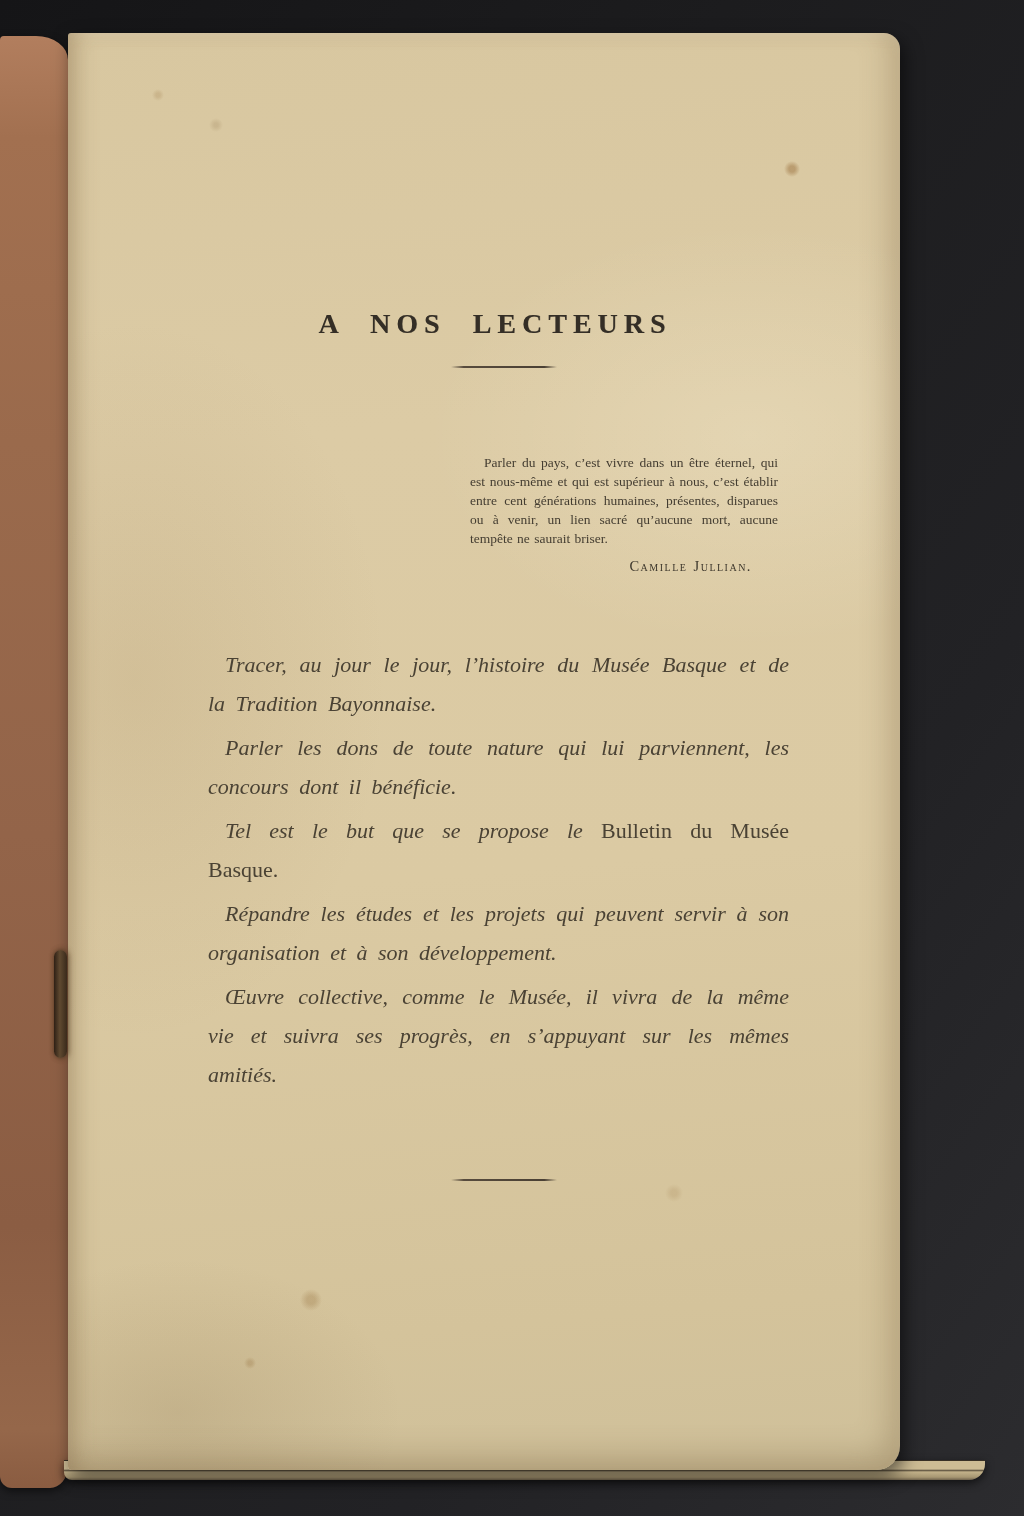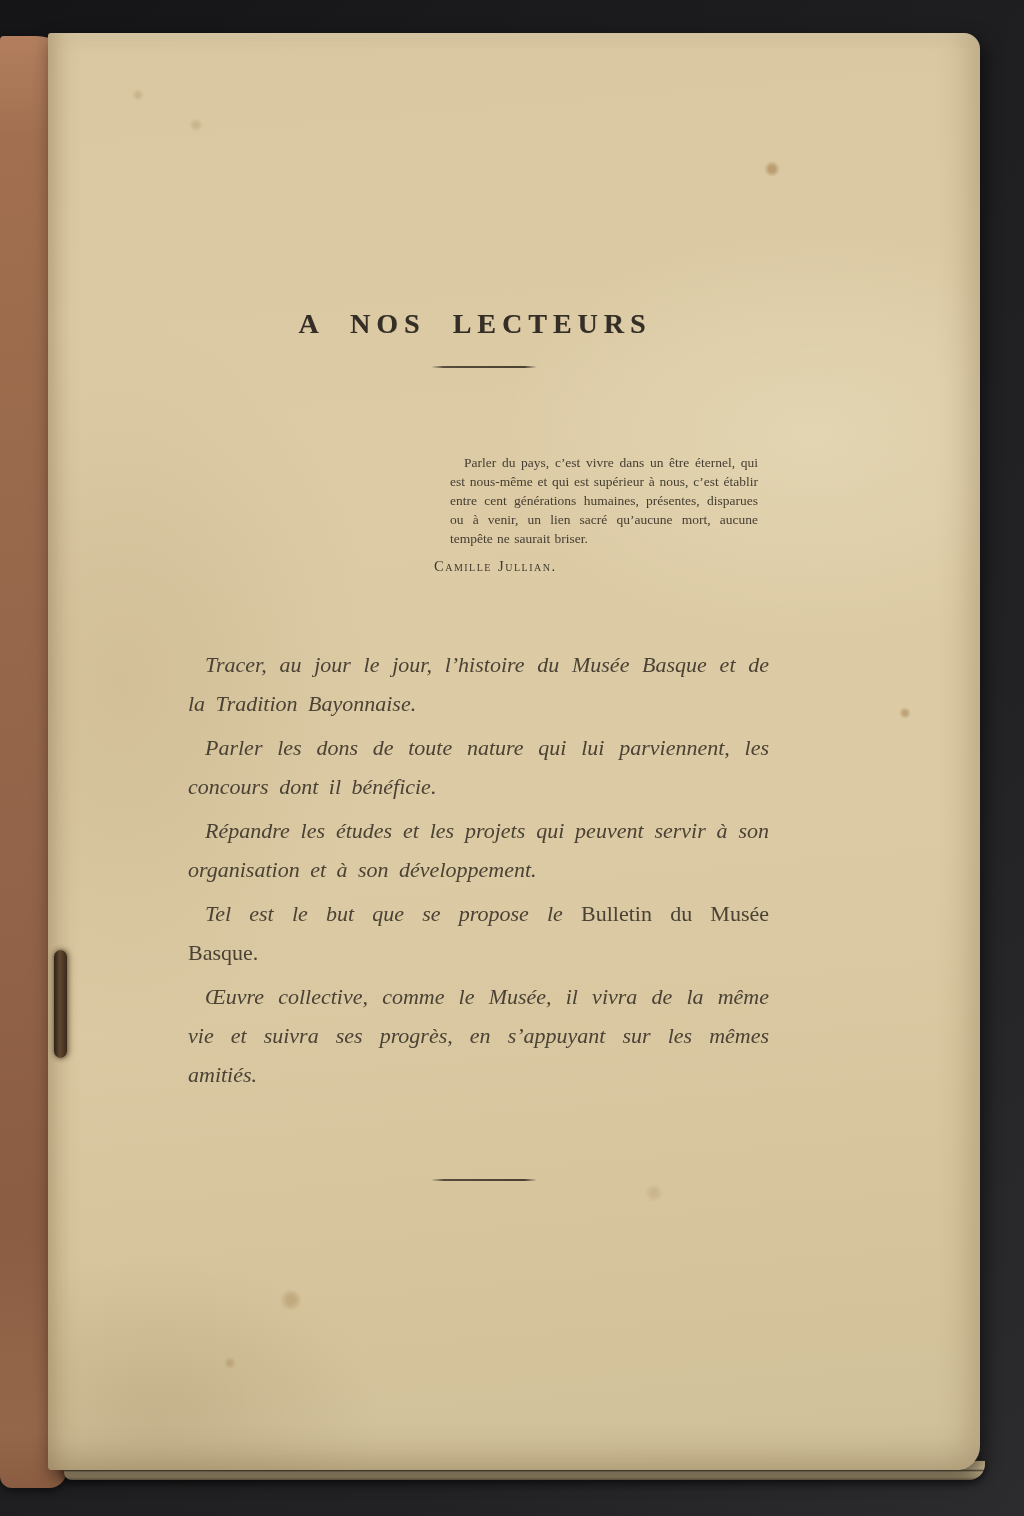--- a/index.html
+++ b/index.html
@@ -38,23 +38,23 @@
     background: linear-gradient(180deg, #cdbc94 0%, #cdbc94 42%, #6b5f49 50%, #c2b189 58%, #a79773 85%, #6e614b 100%);
     border-top: 1px solid #383025;
     border-radius: 0 0 16px 8px;
     box-shadow: 0 3px 8px rgba(0,0,0,0.6);
     z-index: 2;
   }
 
   
   .sheet {
     position: absolute;
-    left: 48px;
+    left: 68px;
     top: 33px;
-    width: 932px;
+    width: 832px;
     height: 1437px;
     border-radius: 3px 16px 24px 4px;
     background:
       radial-gradient(circle at 724px 136px, rgba(148,104,52,0.45) 0, rgba(148,104,52,0.45) 3px, rgba(148,104,52,0) 8px),
       radial-gradient(circle at 857px 680px, rgba(148,104,52,0.40) 0, rgba(148,104,52,0.40) 2px, rgba(148,104,52,0) 6px),
       radial-gradient(circle at 243px 1267px, rgba(152,116,66,0.32) 0, rgba(152,116,66,0.32) 4px, rgba(152,116,66,0) 11px),
       radial-gradient(circle at 182px 1330px, rgba(152,116,66,0.30) 0, rgba(152,116,66,0.30) 2px, rgba(152,116,66,0) 6px),
       radial-gradient(circle at 90px 62px, rgba(152,116,66,0.22) 0, rgba(152,116,66,0.22) 2px, rgba(152,116,66,0) 6px),
       radial-gradient(circle at 606px 1160px, rgba(152,116,66,0.18) 0, rgba(152,116,66,0.18) 3px, rgba(152,116,66,0) 9px),
       radial-gradient(circle at 148px 92px, rgba(130,100,60,0.18) 0, rgba(130,100,60,0.18) 2px, rgba(130,100,60,0) 7px),
@@ -124,21 +124,21 @@
     width: 324px;
     font-size: 13.5px;
     line-height: 19px;
     text-align: justify;
     word-spacing: 1px;
     color: #443d31;
   }
   .epigraph-text { text-indent: 14px; margin-left: 16px; }
   .attribution {
     margin-top: 9px;
-    text-align: left;
+    text-align: right;
     padding-right: 26px;
     font-variant: small-caps;
     letter-spacing: 1.5px;
     font-size: 14.5px;
     color: #3e382d;
   }
 
   .body-text {
     position: absolute;
     top: 612px;
@@ -172,22 +172,22 @@
     <div class="rule rule-top"></div>
 
     <div class="epigraph">
       <div class="epigraph-text">Parler du pays, c’est vivre dans un être éternel, qui est nous-même et qui est supérieur à nous, c’est établir entre cent générations humaines, présentes, disparues ou à venir, un lien sacré qu’aucune mort, aucune tempête ne saurait briser.</div>
       <div class="attribution">Camille Jullian.</div>
     </div>
 
     <div class="body-text">
       <p><span class="run-italic">Tracer, au jour le jour, l’histoire du Musée Basque et de la Tradition Bayonnaise.</span></p>
       <p><span class="run-italic">Parler les dons de toute nature qui lui parviennent, les concours dont il bénéficie.</span></p>
+      <p><span class="run-italic">Tel est le but que se propose le </span><span class="run-roman">Bulletin du Musée Basque.</span></p>
       <p><span class="run-italic">Répandre les études et les projets qui peuvent servir à son organisation et à son développement.</span></p>
-      <p><span class="run-italic">Tel est le but que se propose le </span><span class="run-roman">Bulletin du Musée Basque.</span></p>
       <p><span class="run-italic">Œuvre collective, comme le Musée, il vivra de la même vie et suivra ses progrès, en s’appuyant sur les mêmes amitiés.</span></p>
     </div>
 
     <div class="rule rule-bottom"></div>
 
   </div>
 </div>
 
 <div class="stitch"></div>
 

